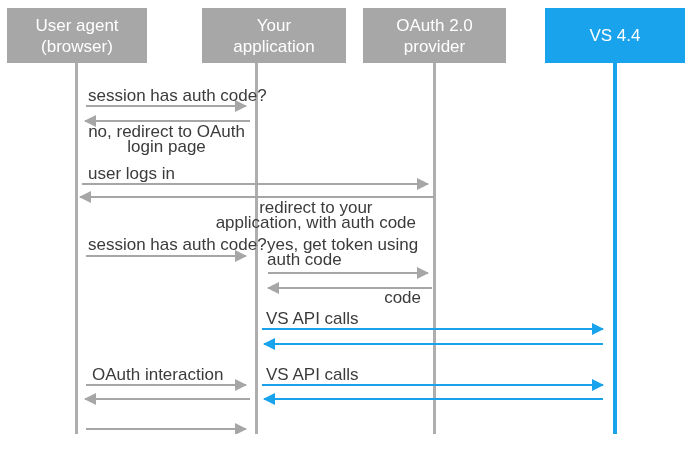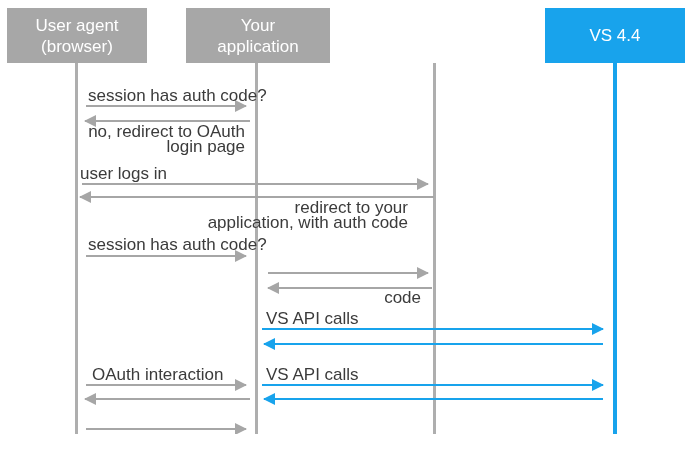--- a/index.html
+++ b/index.html
@@ -82,58 +82,64 @@
   .arr.blue.l::before { border-right-color: var(--accent); }
   
   .msg {
     position: absolute;
     font-size: 17px;
     line-height: 15px;
     color: var(--text);
     white-space: pre-line;
     z-index: 4;
   }
-  .msg.right { text-align: right; }
+  .msg.right { text-align: center; }
 </style>
 </head>
 <body>
 
 <div class="diagram">
 
   <div class="actor" style="left:7px;width:140px">
     <span>User agent
 (browser)</span>
   </div>
-  <div class="actor" style="left:186px;width:144px">
+  <div class="actor" style="left:202px;width:144px">
     <span>Your
 application</span>
+  </div>
+  <div class="actor" style="left:363px;width:143px">
+    <span>OAuth 2.0
+provider</span>
   </div>
   <div class="actor blue" style="left:545px;width:140px">
     <span>VS 4.4</span>
   </div>
 
   <div class="lifeline" style="left:75px"></div>
   <div class="lifeline" style="left:255px"></div>
   <div class="lifeline" style="left:433px"></div>
   <div class="lifeline blue" style="left:613px"></div>
 
   <div class="msg" style="left:88px;top:88px">session has auth code?</div>
   <div class="arr r" style="left:86px;top:105px;width:160px"></div>
   <div class="arr l" style="left:85px;top:120px;width:165px"></div>
   <div class="msg right" style="right:450px;top:124px">no, redirect to OAuth
 login page</div>
 
-  <div class="msg" style="left:80px;top:166px">user logs in</div>
+  <div class="msg" style="left:88px;top:166px">user logs in</div>
   <div class="arr r" style="left:82px;top:183px;width:346px"></div>
   <div class="arr l" style="left:80px;top:196px;width:354px"></div>
-  <div class="msg right" style="right:287px;top:200px">redirect to your
+  <div class="msg right" style="right:279px;top:200px">redirect to your
 application, with auth code</div>
 
   <div class="msg" style="left:88px;top:237px">session has auth code?</div>
   <div class="arr r" style="left:86px;top:255px;width:160px"></div>
+  <div class="msg" style="left:267px;top:237px">yes, get token using
+auth code</div>
   <div class="arr r" style="left:268px;top:272px;width:160px"></div>
   <div class="arr l" style="left:268px;top:287px;width:164px"></div>
   <div class="msg right" style="right:274px;top:290px">code</div>
 
   <div class="msg" style="left:266px;top:311px">VS API calls</div>
   <div class="arr r blue" style="left:262px;top:328px;width:341px"></div>
   <div class="arr l blue" style="left:264px;top:343px;width:339px"></div>
 
   <div class="msg" style="left:92px;top:367px">OAuth interaction</div>
   <div class="arr r" style="left:86px;top:384px;width:160px"></div>

